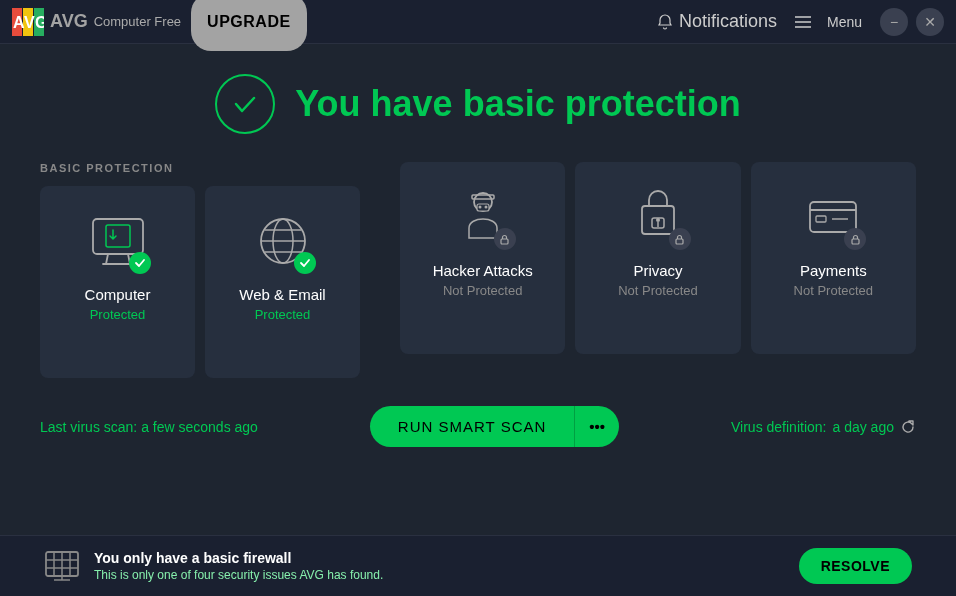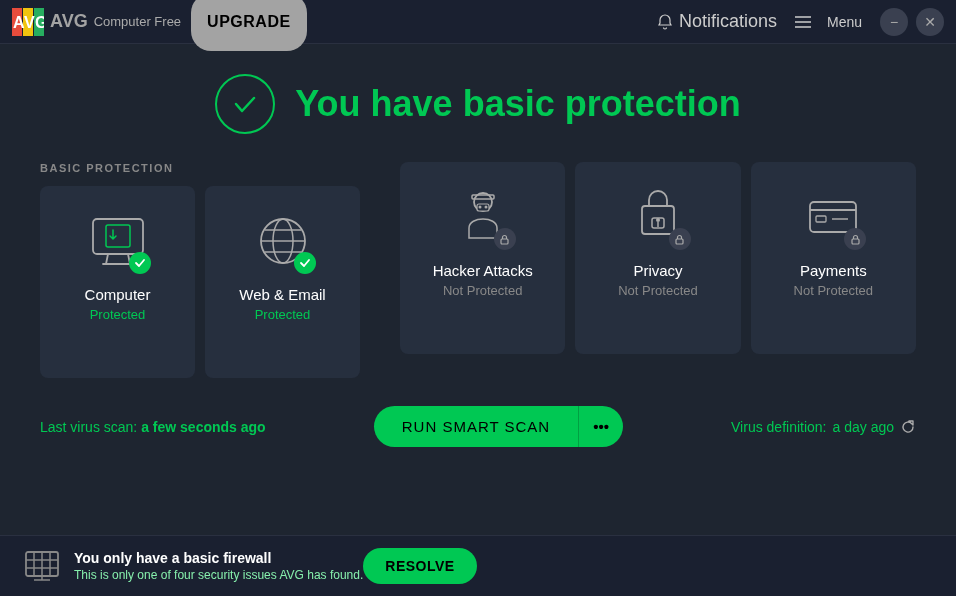--- a/index.html
+++ b/index.html
@@ -278,24 +278,24 @@
     }
 
     
     .alert-bar {
       position: absolute;
       bottom: 0;
       left: 0;
       right: 0;
       background-color: #1a2030;
       border-top: 1px solid #2a3040;
-      padding: 12px 24px;
-      display: flex;
-      align-items: center;
-      justify-content: flex-start;
+      padding: 12px 44px;
+      display: flex;
+      align-items: center;
+      justify-content: space-between;
     }
     .alert-left {
       display: flex;
       align-items: center;
       gap: 14px;
     }
     .alert-icon {
       color: #aaaaaa;
       font-size: 28px;
     }
@@ -495,21 +495,21 @@
         </div>
 
       </div>
     </div>
 
   </div>
 
   <div class="bottom-bar">
     <div class="last-scan">
       <span>Last virus scan:</span>
-      <span style="color:#00c853;font-weight:bold;">a few seconds ago</span>
+      <span style="color:#00c853;">a few seconds ago</span>
     </div>
     <div class="scan-btn-group">
       <button class="run-scan-btn">RUN SMART SCAN</button>
       <button class="scan-more-btn">•••</button>
     </div>
     <div class="virus-def">
       <span>Virus definition:</span>
       <span style="color:#00c853;">a day ago</span>
       <svg width="16" height="16" viewBox="0 0 16 16" fill="none" style="cursor:pointer;">
         <path d="M13 8a5 5 0 1 1-1.5-3.5L13 6V2h-4l1.5 1.5" stroke="#aaa" stroke-width="1.4" fill="none" stroke-linecap="round" stroke-linejoin="round"></path>

